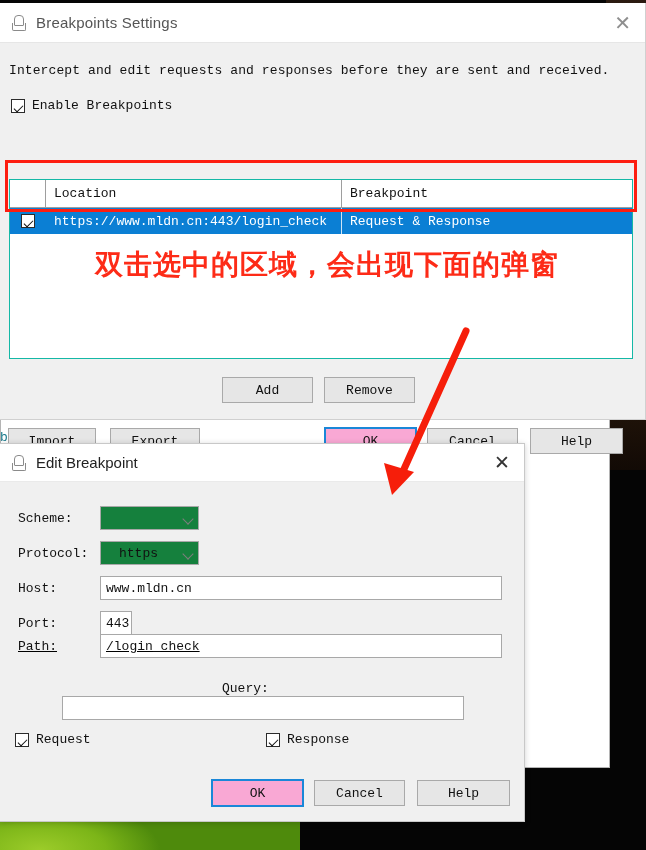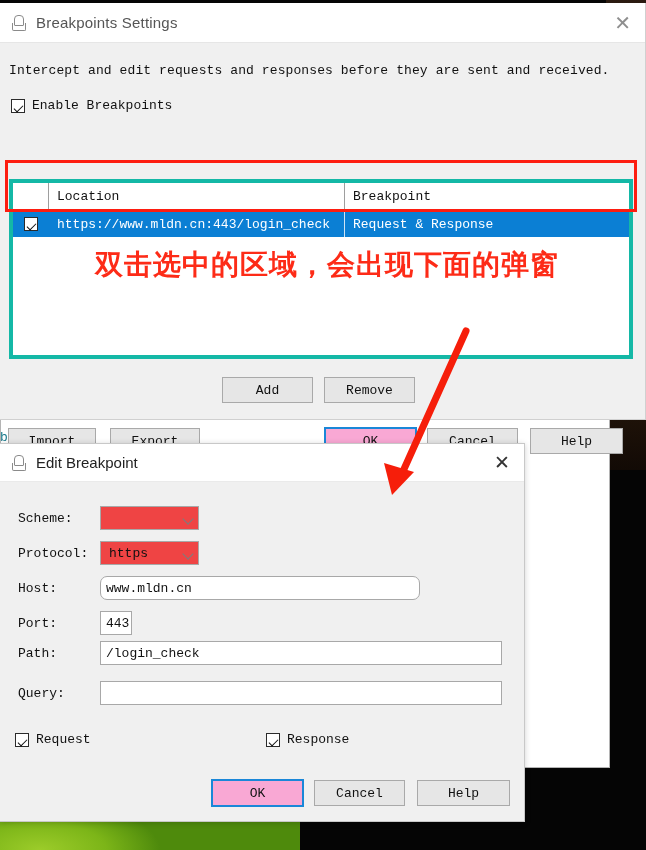--- a/index.html
+++ b/index.html
@@ -93,21 +93,21 @@
     content: ""; position: absolute; left: 2px; top: 5px;
     width: 8px; height: 4px;
     border-left: 1.8px solid #111; border-bottom: 1.8px solid #111;
     transform: rotate(-45deg);
   }
   .mono { font-family: "Liberation Mono", monospace; font-size: 13px; color: #111; }
 
   
   #bp-table {
     position: absolute; left: 9px; top: 136px; width: 624px; height: 180px;
-    background: #fff; border: 4px solid #14b8a6;
+    background: #fff; border: 1px solid #14b8a6;
   }
   #bp-thead { display: flex; height: 28px; background: #fff;
     border-bottom: 1px solid #9e9e9e; }
   .th {
     font-family: "Liberation Mono", monospace; font-size: 13px; color: #111;
     display: flex; align-items: center; padding-left: 8px;
     border-right: 1px solid #9e9e9e; height: 100%;
   }
   .th.c0 { width: 36px; padding: 0; }
   .th.c1 { width: 296px; }
@@ -175,43 +175,43 @@
     font-family: "Liberation Mono", monospace; font-size: 13px; color: #111;
     width: 82px; flex: none;
   }
   .field {
     background: #fff; border: 1px solid #a8a8a8;
     height: 24px; font-family: "Liberation Mono", monospace;
     font-size: 13px; color: #111;
     display: flex; align-items: center; padding-left: 5px;
   }
   .select {
-    background: #ef4444; border: 1px solid #a8a8a8; height: 24px;
-    display: flex; align-items: center; padding-left: 8px; padding-right: 4px;
+    background: #15803d; border: 1px solid #a8a8a8; height: 24px;
+    display: flex; align-items: center; padding-left: 18px; padding-right: 4px;
     font-family: "Liberation Mono", monospace; font-size: 13px; color: #111;
   }
   .select .val { flex: 1; }
   .chev {
     width: 11px; height: 11px; position: relative; flex: none;
   }
   .chev::after {
     content: ""; position: absolute; left: 1px; top: 2px;
     width: 7px; height: 7px;
     border-right: 1.5px solid #7d7d7d; border-bottom: 1.5px solid #7d7d7d;
     transform: rotate(45deg);
   }
   #row-scheme   { top: 62px; }
   #row-protocol { top: 97px; }
   #row-host     { top: 132px; }
   #row-port     { top: 167px; }
-  #row-path     { top: 197px; }
-  #row-query    { top: 237px; }
+  #row-path     { top: 190px; text-decoration: underline; }
+  #row-query    { top: 237px; flex-direction: column; }
   #sel-scheme   { width: 99px; }
   #sel-protocol { width: 99px; }
-  #in-host  { width: 320px; border-radius: 7px; }
+  #in-host  { width: 402px; }
   #in-port  { width: 32px; }
   #in-path  { width: 402px; }
   #in-query { width: 402px; }
 
   #cb-request  { position: absolute; left: 15px;  top: 288px;
                  display: flex; align-items: center; gap: 7px; }
   #cb-response { position: absolute; left: 266px; top: 288px;
                  display: flex; align-items: center; gap: 7px; }
 
   #d-ok-btn     { position: absolute; left: 211px; top: 779px; width: 93px; height: 28px; }

